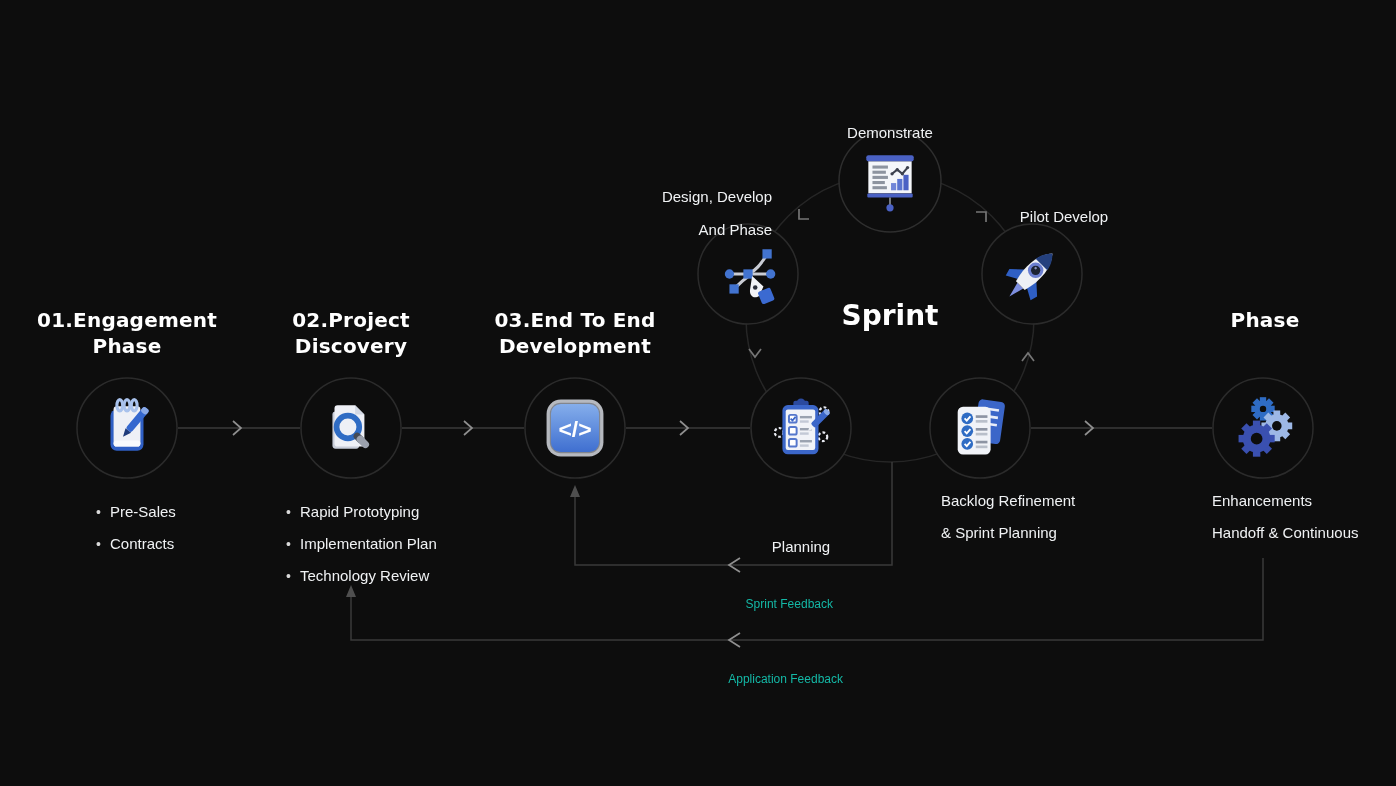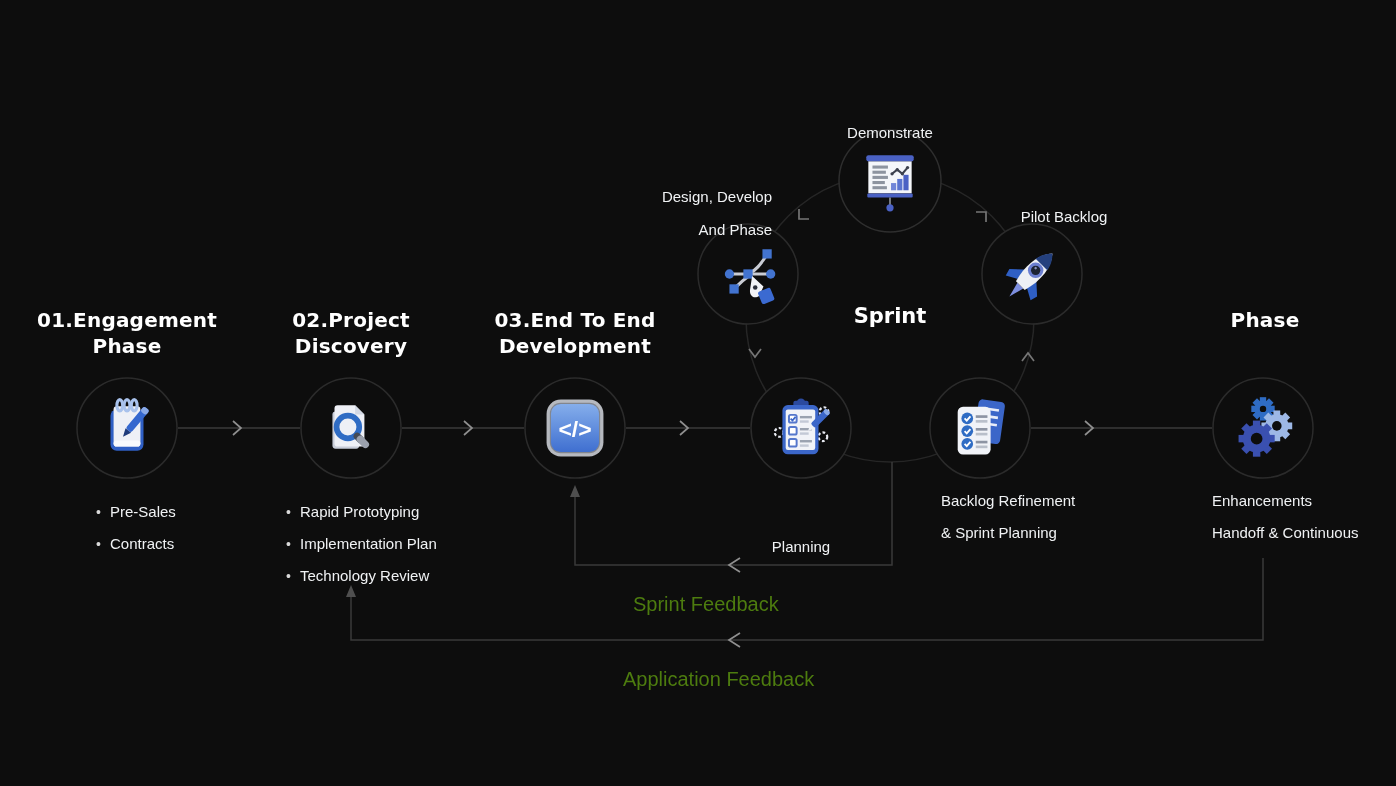--- a/index.html
+++ b/index.html
@@ -12,22 +12,22 @@
   .icon-wrap{position:absolute;width:70px;height:70px;display:flex;align-items:center;justify-content:center;}
   .bullets{position:absolute;list-style:none;margin:8px;padding:0;font-size:15px;color:#f0f2f4;}
   .bullets li{height:32px;line-height:32px;padding-left:14px;position:relative;white-space:nowrap;}
   .bullets li::before{content:"•";position:absolute;left:0;top:0;color:#d8d8d8;font-size:14px;}
   .caption{position:absolute;font-size:15px;line-height:32px;color:#f0f2f4;white-space:nowrap;}
   .node-label{position:absolute;font-size:15px;line-height:18px;color:#f0f2f4;white-space:nowrap;}
   .node-label.center{text-align:center;margin-top:36px;}
   .node-label.right{text-align:right;margin-top:32px;}
   .node-label.two-line{line-height:33px;}
   .sprint-title{position:absolute;font-family:"DejaVu Sans",sans-serif;font-weight:bold;
-          font-size:21px;line-height:26px;color:#ffffff;text-align:center;}
-  .feedback-label{position:absolute;font-size:20px;line-height:18px;color:#4d7c0f;text-align:left;white-space:nowrap;}
+          font-size:28px;line-height:26px;color:#ffffff;text-align:center;}
+  .feedback-label{position:absolute;font-size:12px;line-height:18px;color:#14b8a6;text-align:right;white-space:nowrap;}
 </style>
 </head>
 <body>
 
 <div class="canvas">
 
   <svg class="lines-layer" width="1396" height="786" viewBox="0 0 1396 786">
 
     <circle cx="890" cy="318" r="144" fill="none" stroke="#262626" stroke-width="1.5"></circle>
 
@@ -287,21 +287,21 @@
   <div class="caption" style="left:1212px;top:485px">
     <div>Enhancements</div>
     <div>Handoff &amp; Continuous</div>
   </div>
 
   <div class="node-label center" style="left:810px;top:88px;width:160px">Demonstrate</div>
   <div class="node-label right two-line" style="left:612px;top:148px;width:160px">
     <div>Design, Develop</div>
     <div>And Phase</div>
   </div>
-  <div class="node-label center" style="left:984px;top:172px;width:160px">Pilot Backlog</div>
+  <div class="node-label center" style="left:984px;top:172px;width:160px">Pilot Develop</div>
   <div class="sprint-title" style="left:820px;top:303px;width:140px">Sprint</div>
   <div class="node-label center" style="left:721px;top:502px;width:160px">Planning</div>
   <div class="caption" style="left:941px;top:485px">
     <div>Backlog Refinement</div>
     <div>&amp; Sprint Planning</div>
   </div>
 
   <div class="feedback-label" style="left:633px;top:595px;width:200px">Sprint Feedback</div>
   <div class="feedback-label" style="left:623px;top:670px;width:220px">Application Feedback</div>
 

